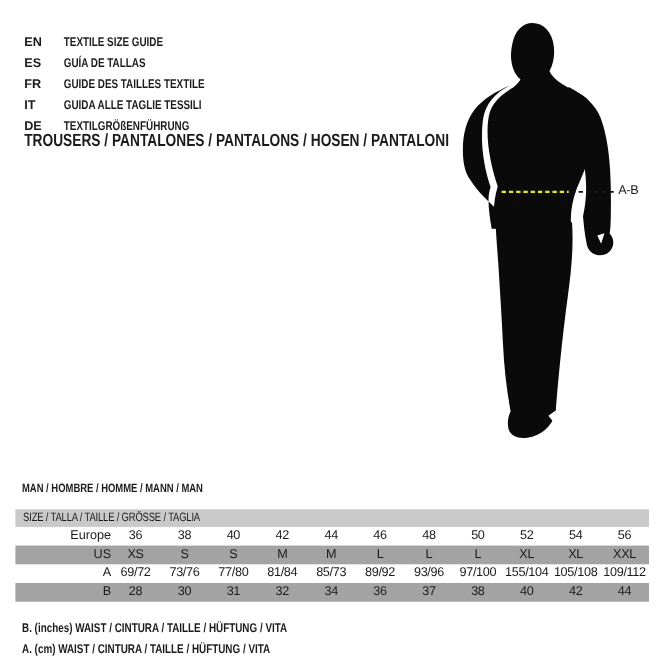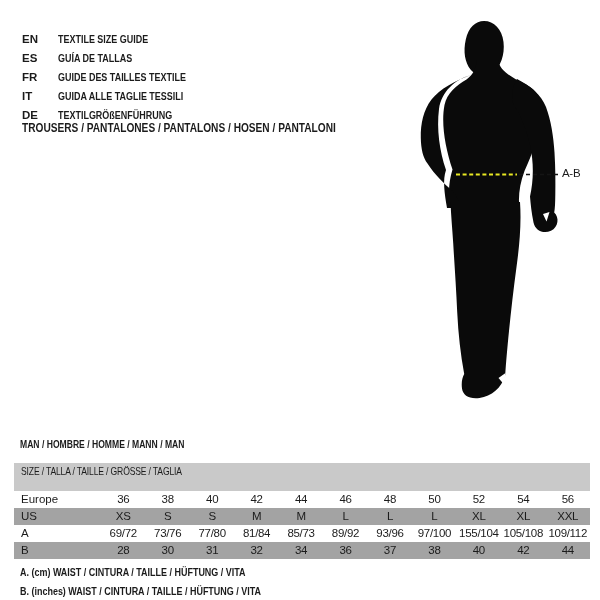--- a/index.html
+++ b/index.html
@@ -16,43 +16,43 @@
   
   .cond { display: inline-block; transform: scaleX(0.78); transform-origin: left center; white-space: nowrap; }
 
   .lang-list { position: absolute; left: 22px; top: 17px; }
   .lang-row { display: flex; height: 19px; align-items: center; font-weight: bold; font-size: 11.5px; }
   .lang-code { width: 36px; flex: 0 0 36px; }
   .lang-label { flex: 1; }
 
   .category-title {
     position: absolute; left: 22px; top: 108px;
-    font-weight: bold; font-size: 13px; white-space: nowrap;
+    font-weight: bold; font-size: 16px; white-space: nowrap;
   }
 
   .figure-wrap { position: absolute; left: 415px; top: 5px; width: 185px; height: 398px; }
   .figure-wrap svg { position: absolute; left: 0; top: 0; width: 185px; height: 398px; }
   .ab-label {
     position: absolute; left: 562px; top: 155px;
     font-weight: normal; font-size: 11.5px; letter-spacing: -0.3px;
   }
 
   .man-label {
     position: absolute; left: 20px; top: 426px;
     font-weight: bold; font-size: 11px; white-space: nowrap;
   }
 
   .size-table { position: absolute; left: 14px; top: 451px; width: 576px; font-size: 11.5px; }
   .size-header {
-    background: #c9c9c9; height: 28px; line-height: 16px;
+    background: #c9c9c9; height: 16px; line-height: 16px;
     padding-left: 7px; font-size: 11px; letter-spacing: -0.2px;
   }
   .trow { display: flex; height: 17px; line-height: 17px; }
   .trow.alt { background: #a3a3a3; }
-  .tlabel { flex: 0 0 80px; width: 80px; padding-left: 7px; }
+  .tlabel { flex: 0 0 80px; width: 80px; padding-left: 7px; text-align: right; }
   .tcell { flex: 1; text-align: center; letter-spacing: -0.3px; }
 
   .notes { position: absolute; left: 20px; top: 551px; font-weight: bold; font-size: 11.5px; }
   .note-line { height: 18.5px; line-height: 18.5px; white-space: nowrap; }
 </style>
 </head>
 <body>
 
 <div class="page">
 
@@ -216,20 +216,20 @@
       <span class="tcell">37</span>
       <span class="tcell">38</span>
       <span class="tcell">40</span>
       <span class="tcell">42</span>
       <span class="tcell">44</span>
     </div>
   </div>
 
   <div class="notes">
     <div class="note-line">
+      <span class="cond">B. (inches) WAIST / CINTURA / TAILLE / HÜFTUNG / VITA</span>
+    </div>
+    <div class="note-line">
       <span class="cond">A. (cm) WAIST / CINTURA / TAILLE / HÜFTUNG / VITA</span>
     </div>
-    <div class="note-line">
-      <span class="cond">B. (inches) WAIST / CINTURA / TAILLE / HÜFTUNG / VITA</span>
-    </div>
   </div>
 
 </div>
 
 </body></html>

